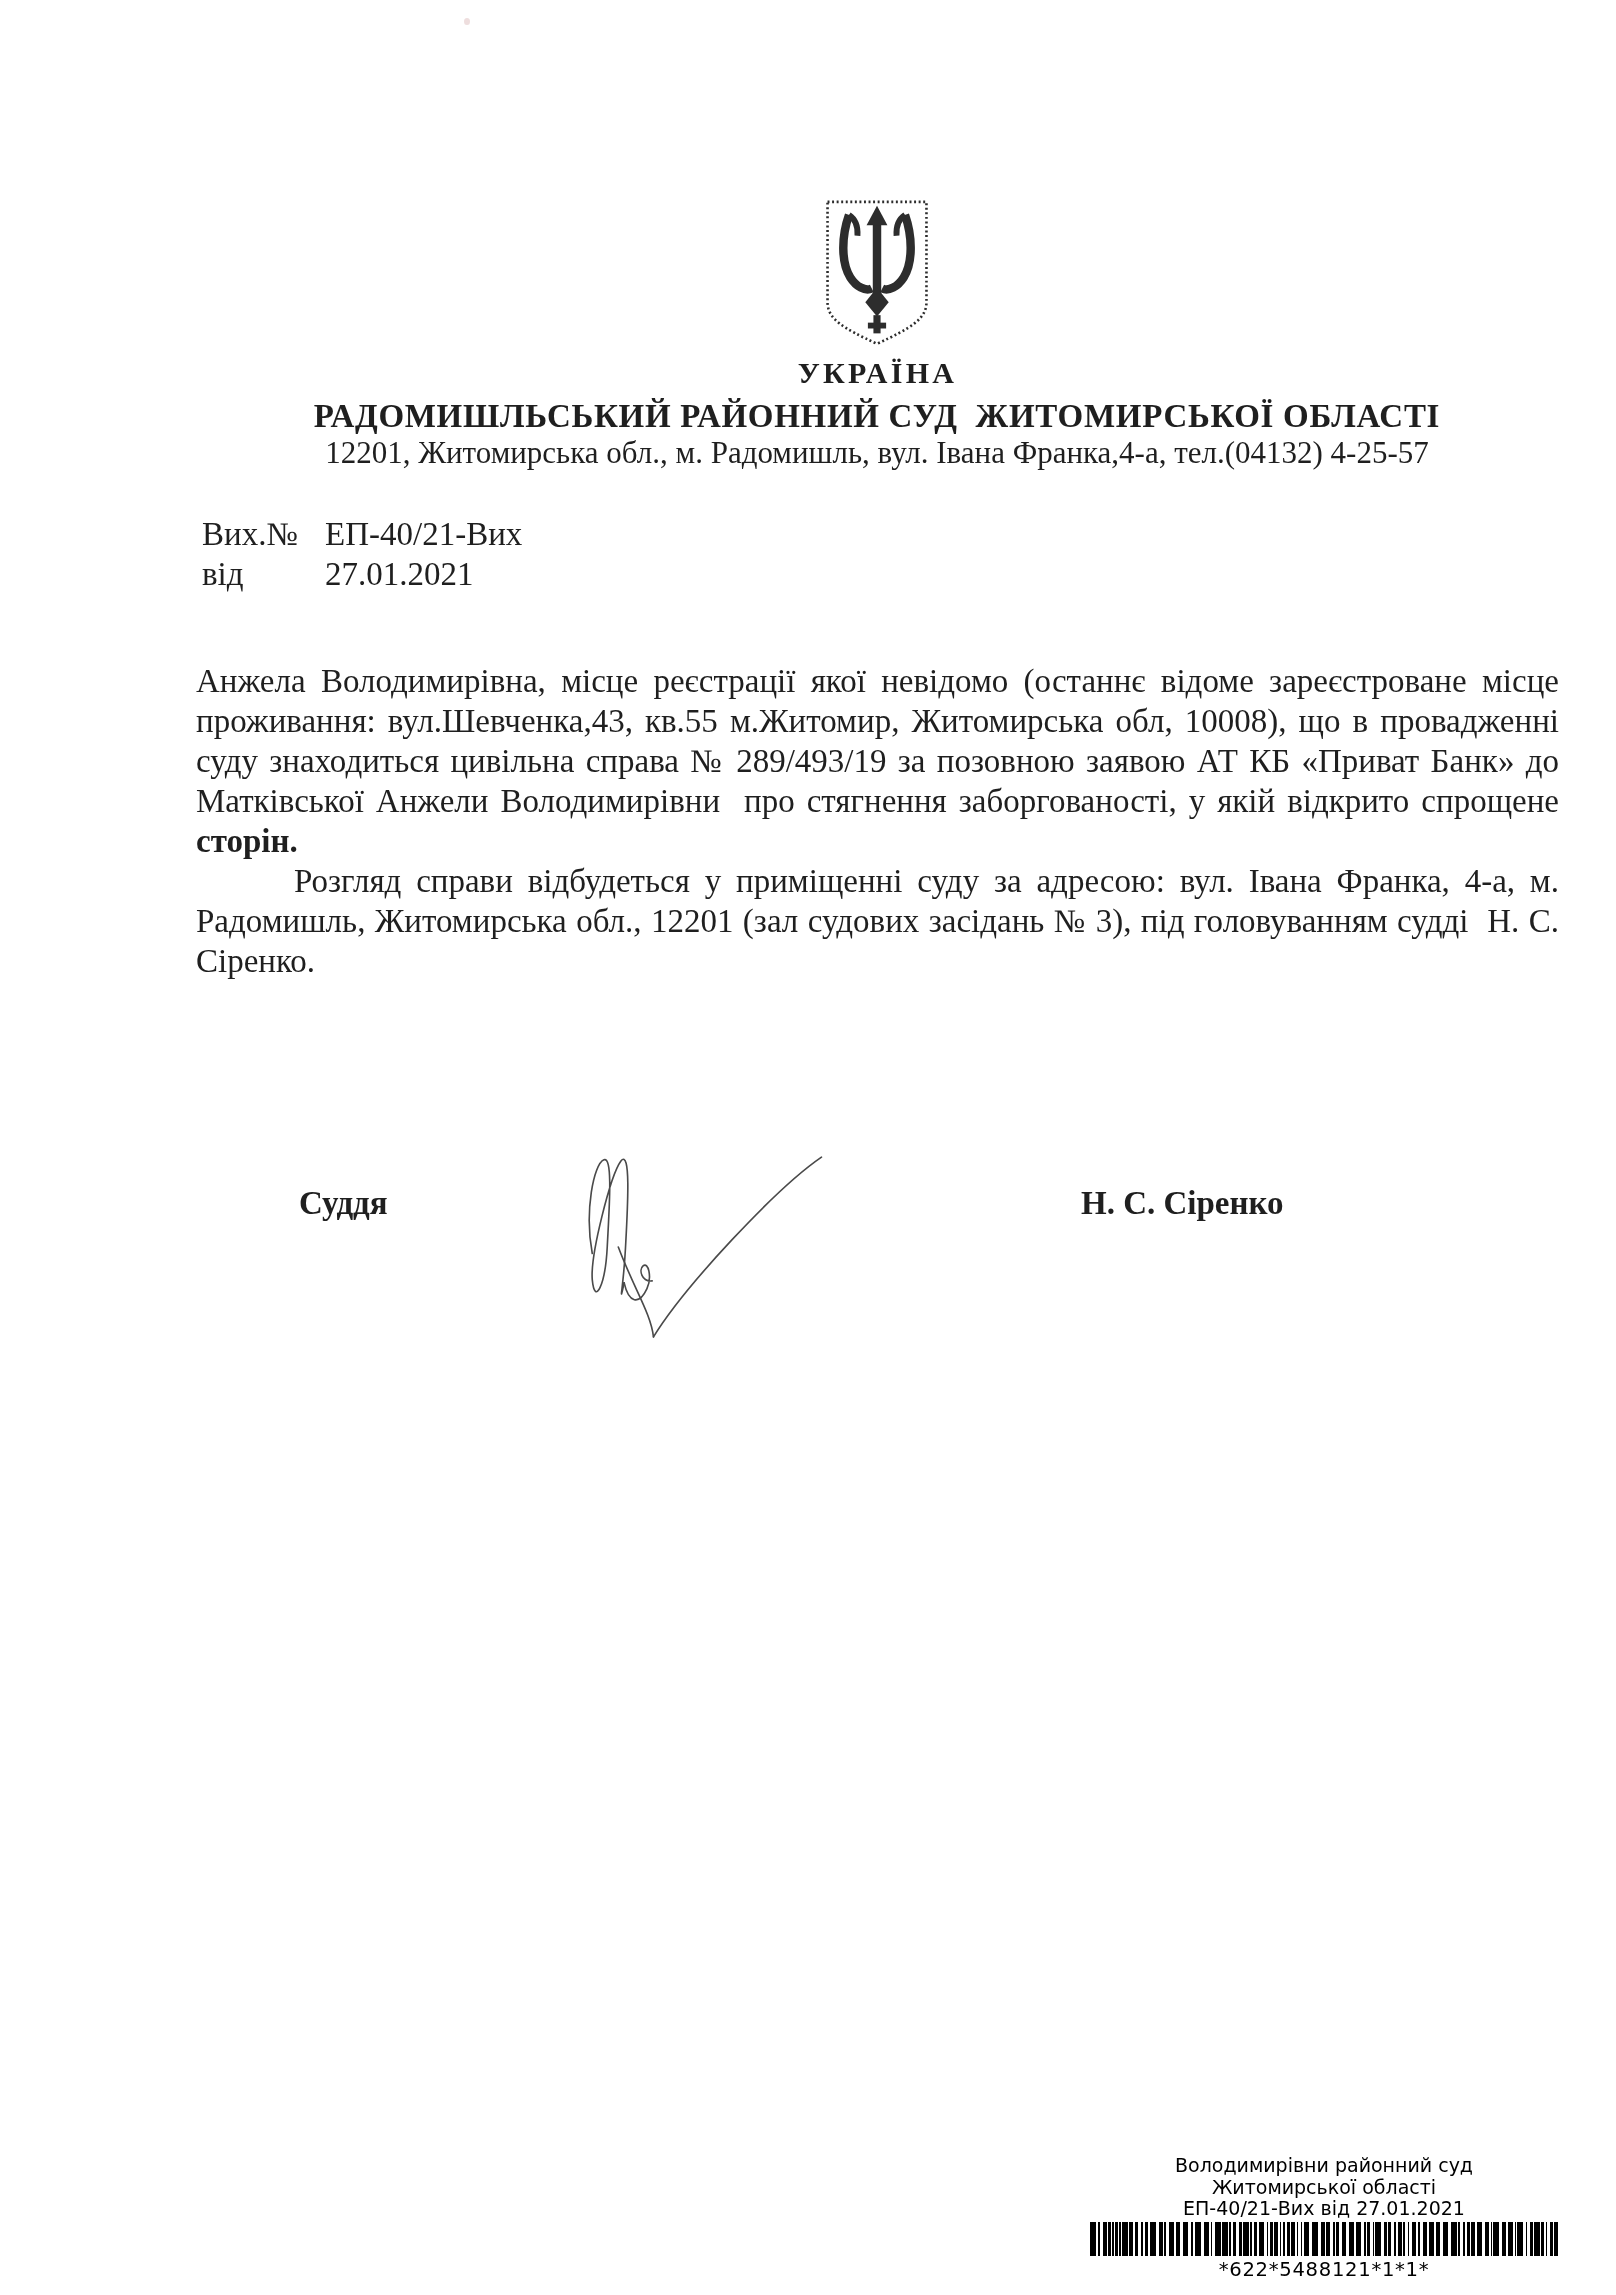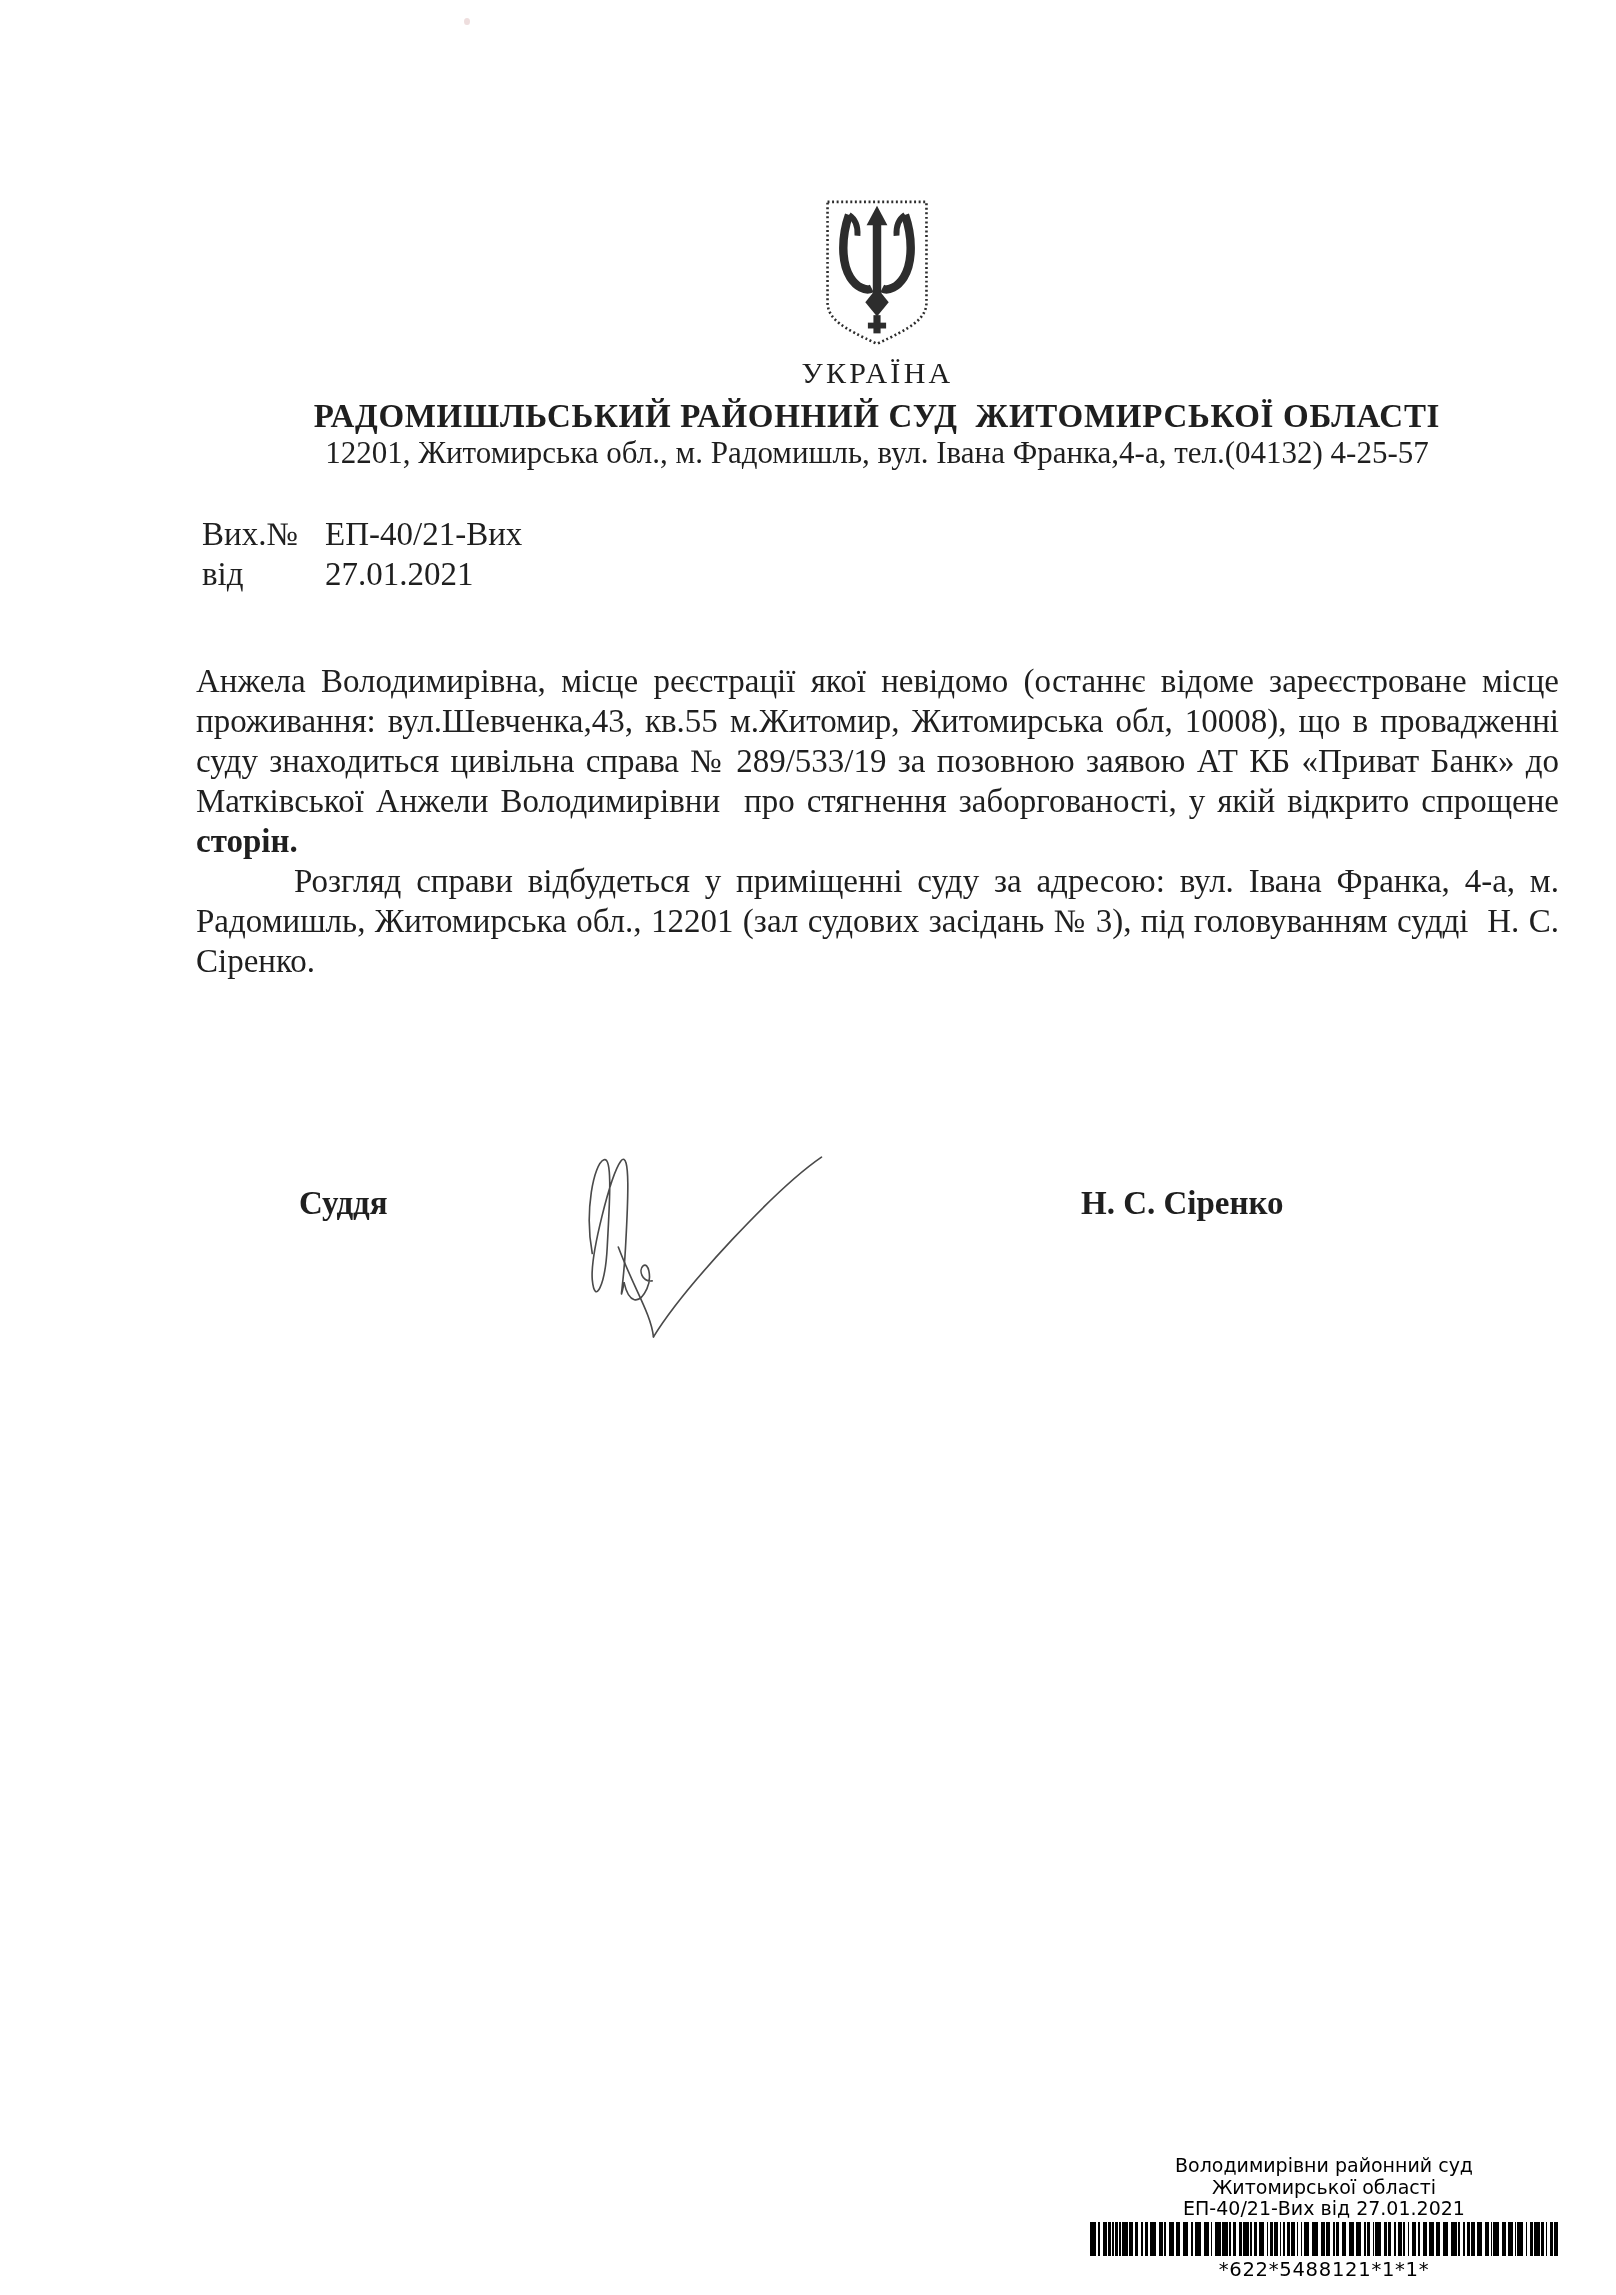--- a/index.html
+++ b/index.html
@@ -5,21 +5,21 @@
   html,body{margin:0;padding:0;background:#ffffff;}
   .page{position:relative;width:1617px;height:2295px;background:#ffffff;
         font-family:"Liberation Serif",serif;color:#1f1f1f;overflow:hidden;}
 
   .speck{position:absolute;left:464px;top:18px;width:5.9px;height:7.2px;border-radius:50%;
          background:rgba(205,160,160,0.35);}
 
   .emblem{position:absolute;left:821px;top:198px;width:112px;height:151px;}
 
   .country{position:absolute;left:196px;top:356px;width:1363px;text-align:center;
-           font-weight:normal;font-size:30px;letter-spacing:3.3px;}
+           font-weight:bold;font-size:30px;letter-spacing:3.3px;}
   .court-name{position:absolute;left:98px;top:398px;width:1558px;text-align:center;
               font-weight:bold;font-size:33px;white-space:nowrap;letter-spacing:0.7px;}
   .court-address{position:absolute;left:98px;top:435px;width:1558px;text-align:center;
                  font-size:31px;white-space:nowrap;}
 
   .ref{position:absolute;left:202px;top:514px;font-size:33px;line-height:40px;}
   .ref-line{display:flex;}
   .ref-label{width:123px;flex:0 0 auto;}
 
   .letter-body{position:absolute;left:196px;top:661px;width:1363px;
@@ -76,21 +76,21 @@
     <div class="ref-line">
       <span class="ref-label">від</span>
       <span>27.01.2021</span>
     </div>
   </div>
 
   <div class="letter-body">
       <div class="para">
         <div class="line"><span>Анжела Володимирівна, місце реєстрації якої невідомо (останнє відоме зареєстроване місце</span></div>
         <div class="line"><span>проживання: вул.Шевченка,43, кв.55 м.Житомир, Житомирська обл, 10008), що в провадженні</span></div>
-        <div class="line"><span>суду знаходиться цивільна справа № 289/533/19 за позовною заявою АТ КБ «Приват Банк» до</span></div>
+        <div class="line"><span>суду знаходиться цивільна справа № 289/493/19 за позовною заявою АТ КБ «Приват Банк» до</span></div>
         <div class="line"><span>Матківської Анжели Володимирівни&nbsp; про стягнення заборгованості, у якій відкрито спрощене</span></div>
         <div class="line last"><span class="bold">сторін.</span></div>
       </div>
       <div class="para">
         <div class="line first"><span>Розгляд справи відбудеться у приміщенні суду за адресою: вул. Івана Франка, 4-а, м.</span></div>
         <div class="line"><span>Радомишль, Житомирська обл., 12201 (зал судових засідань № 3), під головуванням судді&nbsp; Н. С.</span></div>
         <div class="line last"><span>Сіренко.</span></div>
       </div>
     </div>
 

